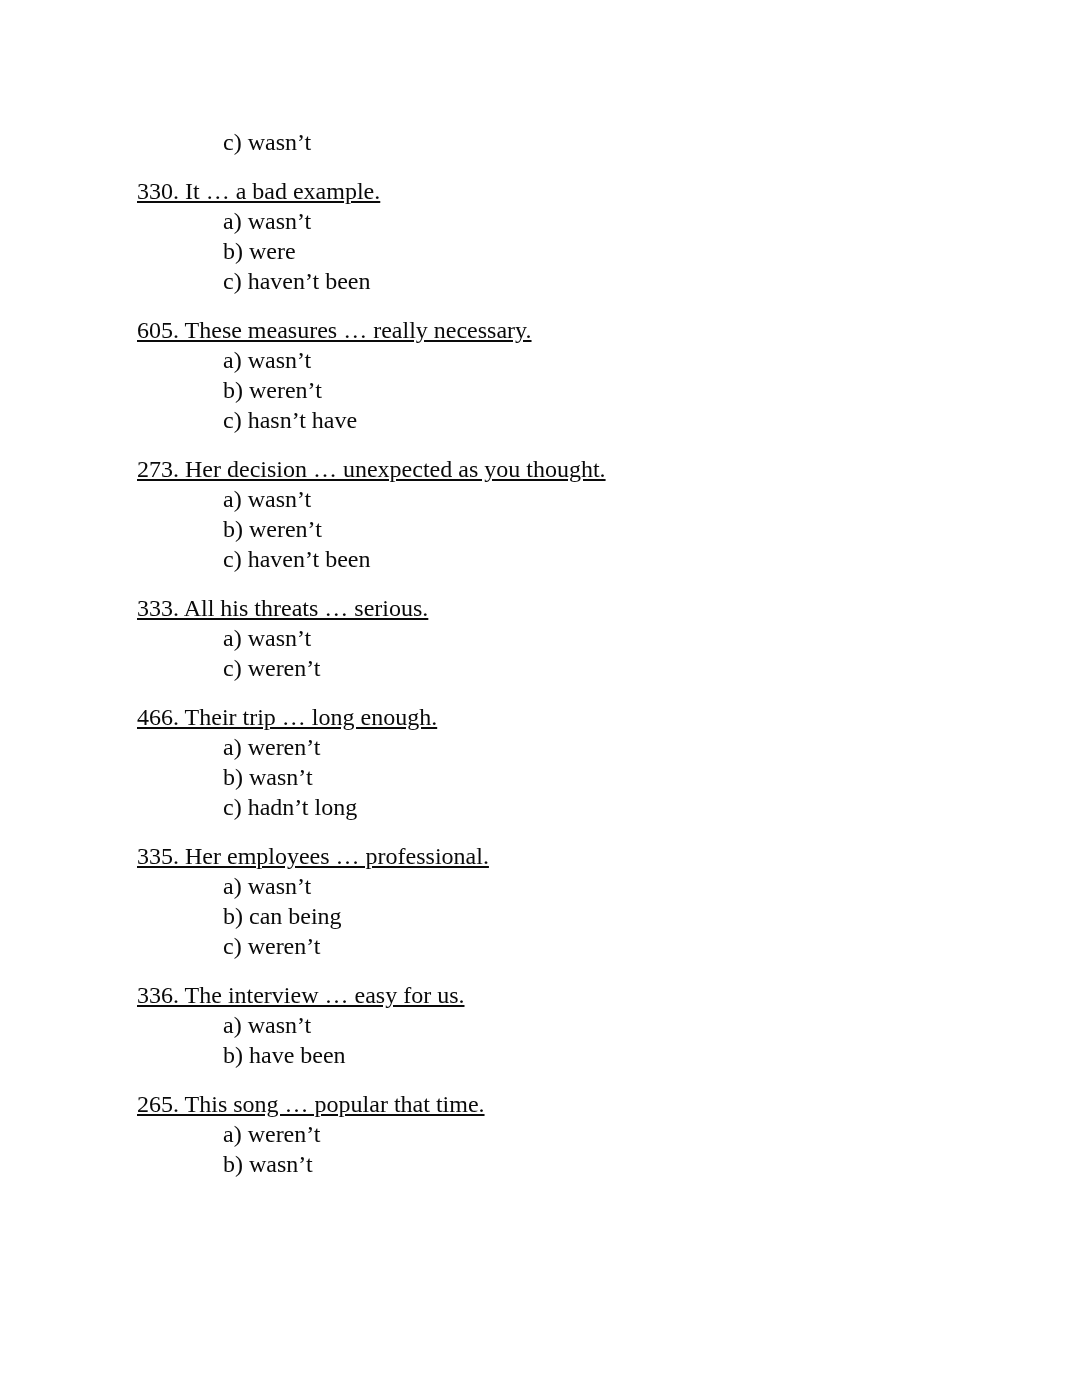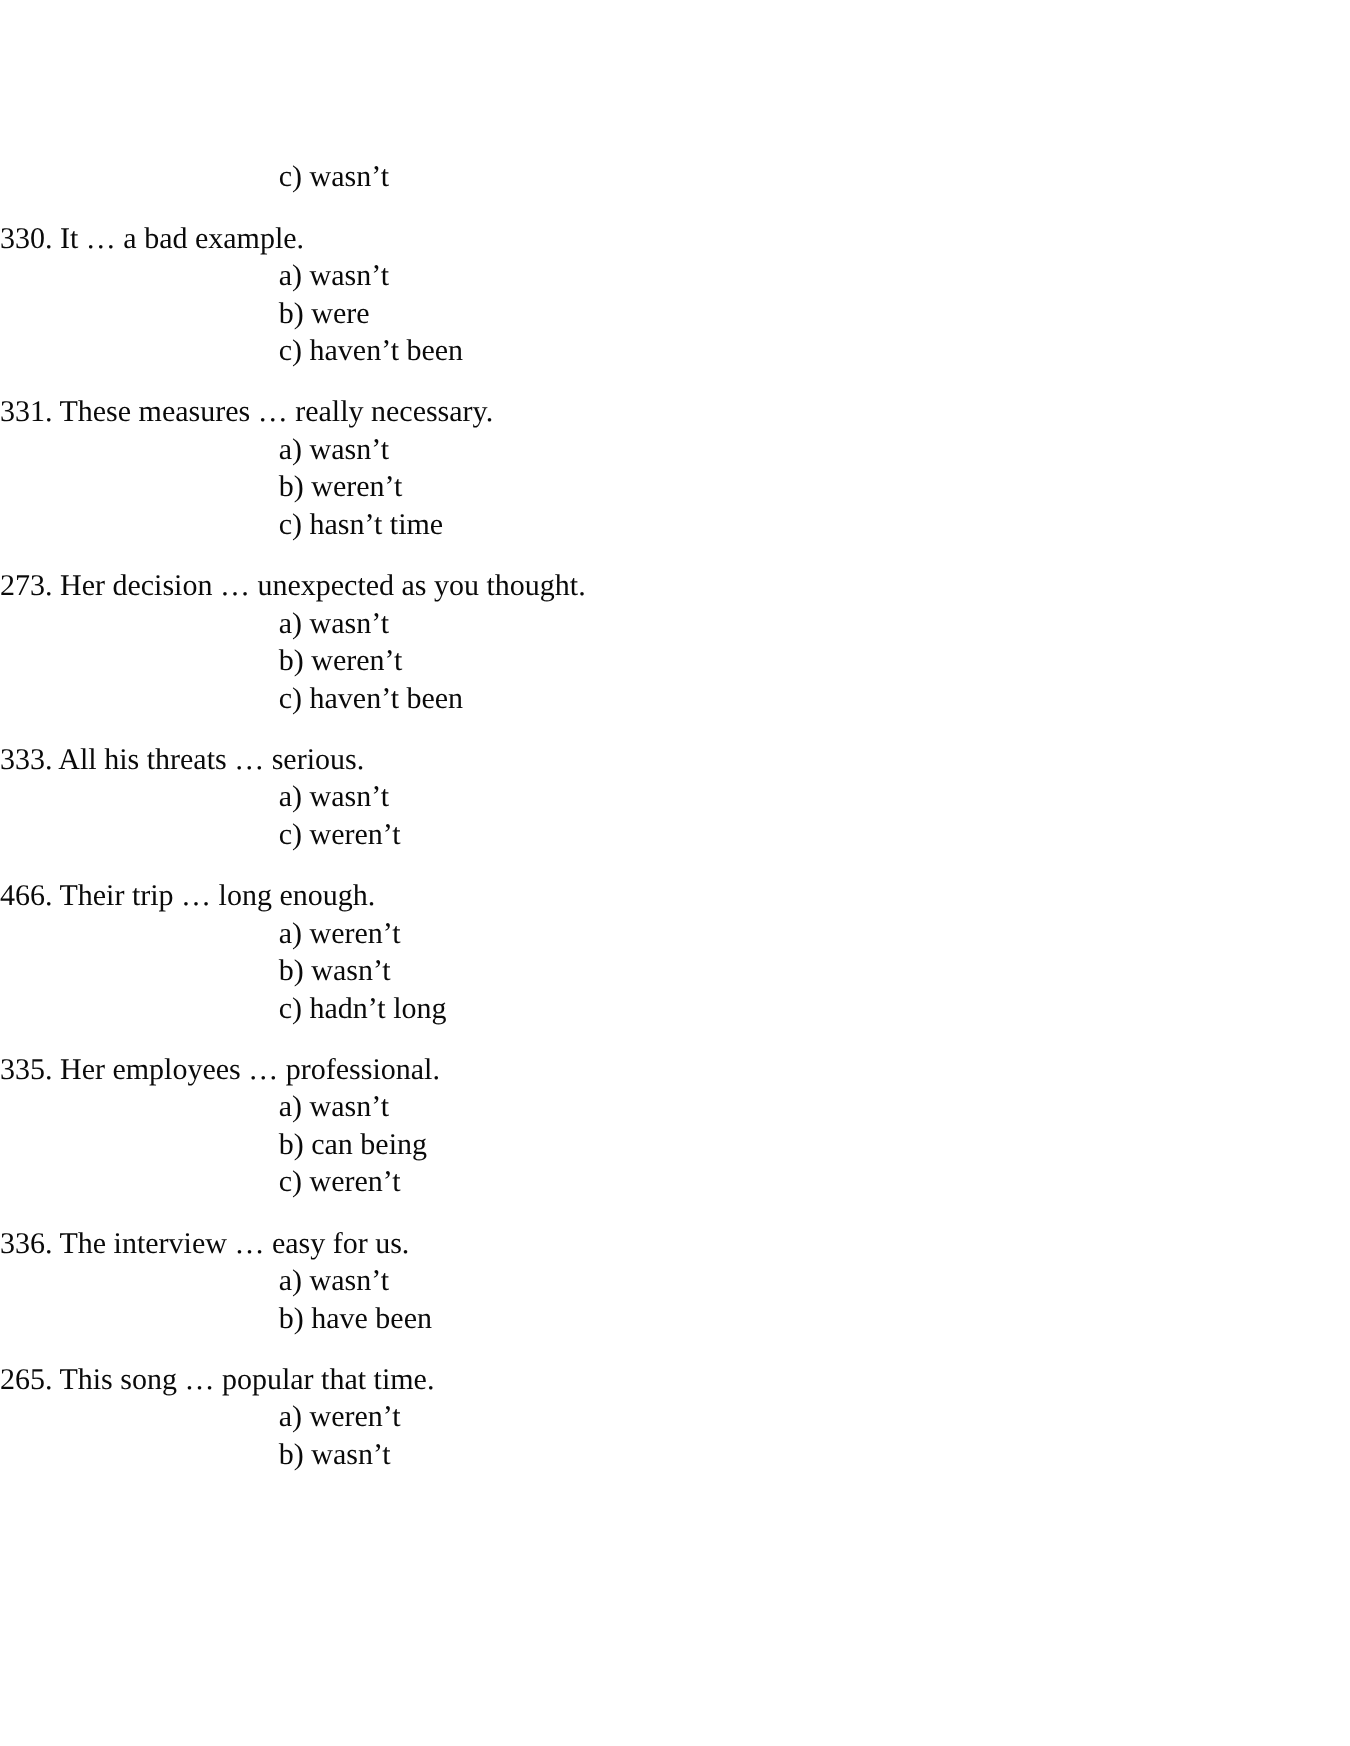--- a/index.html
+++ b/index.html
@@ -24,42 +24,44 @@
     white-space: pre;
   }
   .orphan-option {
     padding-left: 223px;
     margin-bottom: 19px;
   }
   .question {
     margin-bottom: 19px;
   }
   .stem {
+    padding-left: 137px;
+    text-decoration: underline;
   }
   .option {
     padding-left: 223px;
   }
 </style>
 </head>
 <body>
 
 <div class="page">
   <div class="line orphan-option">c) wasn’t</div>
   <div id="questions">
       <div class="question">
         <div class="line stem">330. It … a bad example.</div>
         <div class="line option">a) wasn’t</div>
         <div class="line option">b) were</div>
         <div class="line option">c) haven’t been</div>
       </div>
       <div class="question">
-        <div class="line stem">331. These measures … really necessary.</div>
+        <div class="line stem">605. These measures … really necessary.</div>
         <div class="line option">a) wasn’t</div>
         <div class="line option">b) weren’t</div>
-        <div class="line option">c) hasn’t time</div>
+        <div class="line option">c) hasn’t have</div>
       </div>
       <div class="question">
         <div class="line stem">273. Her decision … unexpected as you thought.</div>
         <div class="line option">a) wasn’t</div>
         <div class="line option">b) weren’t</div>
         <div class="line option">c) haven’t been</div>
       </div>
       <div class="question">
         <div class="line stem">333. All his threats … serious.</div>
         <div class="line option">a) wasn’t</div>

